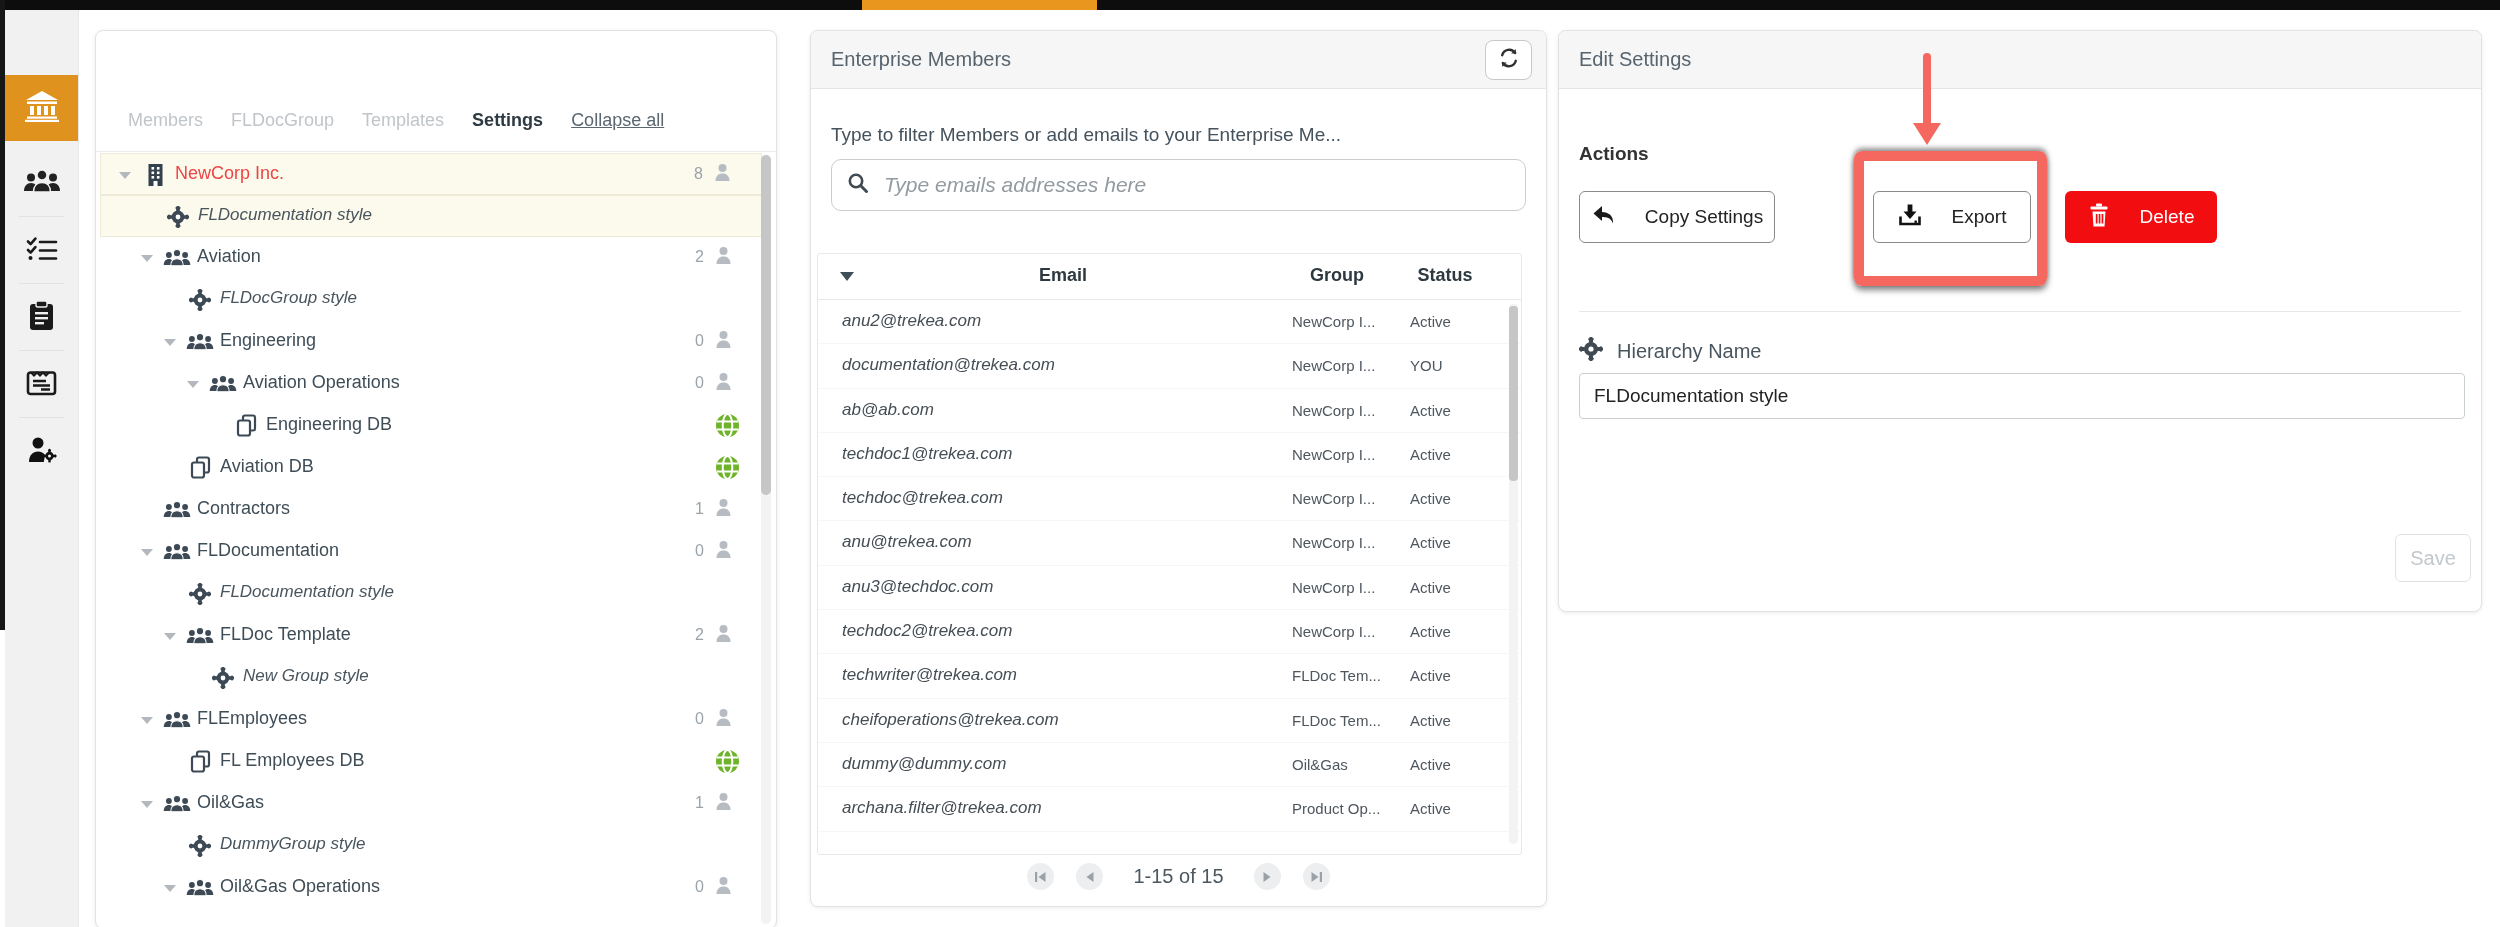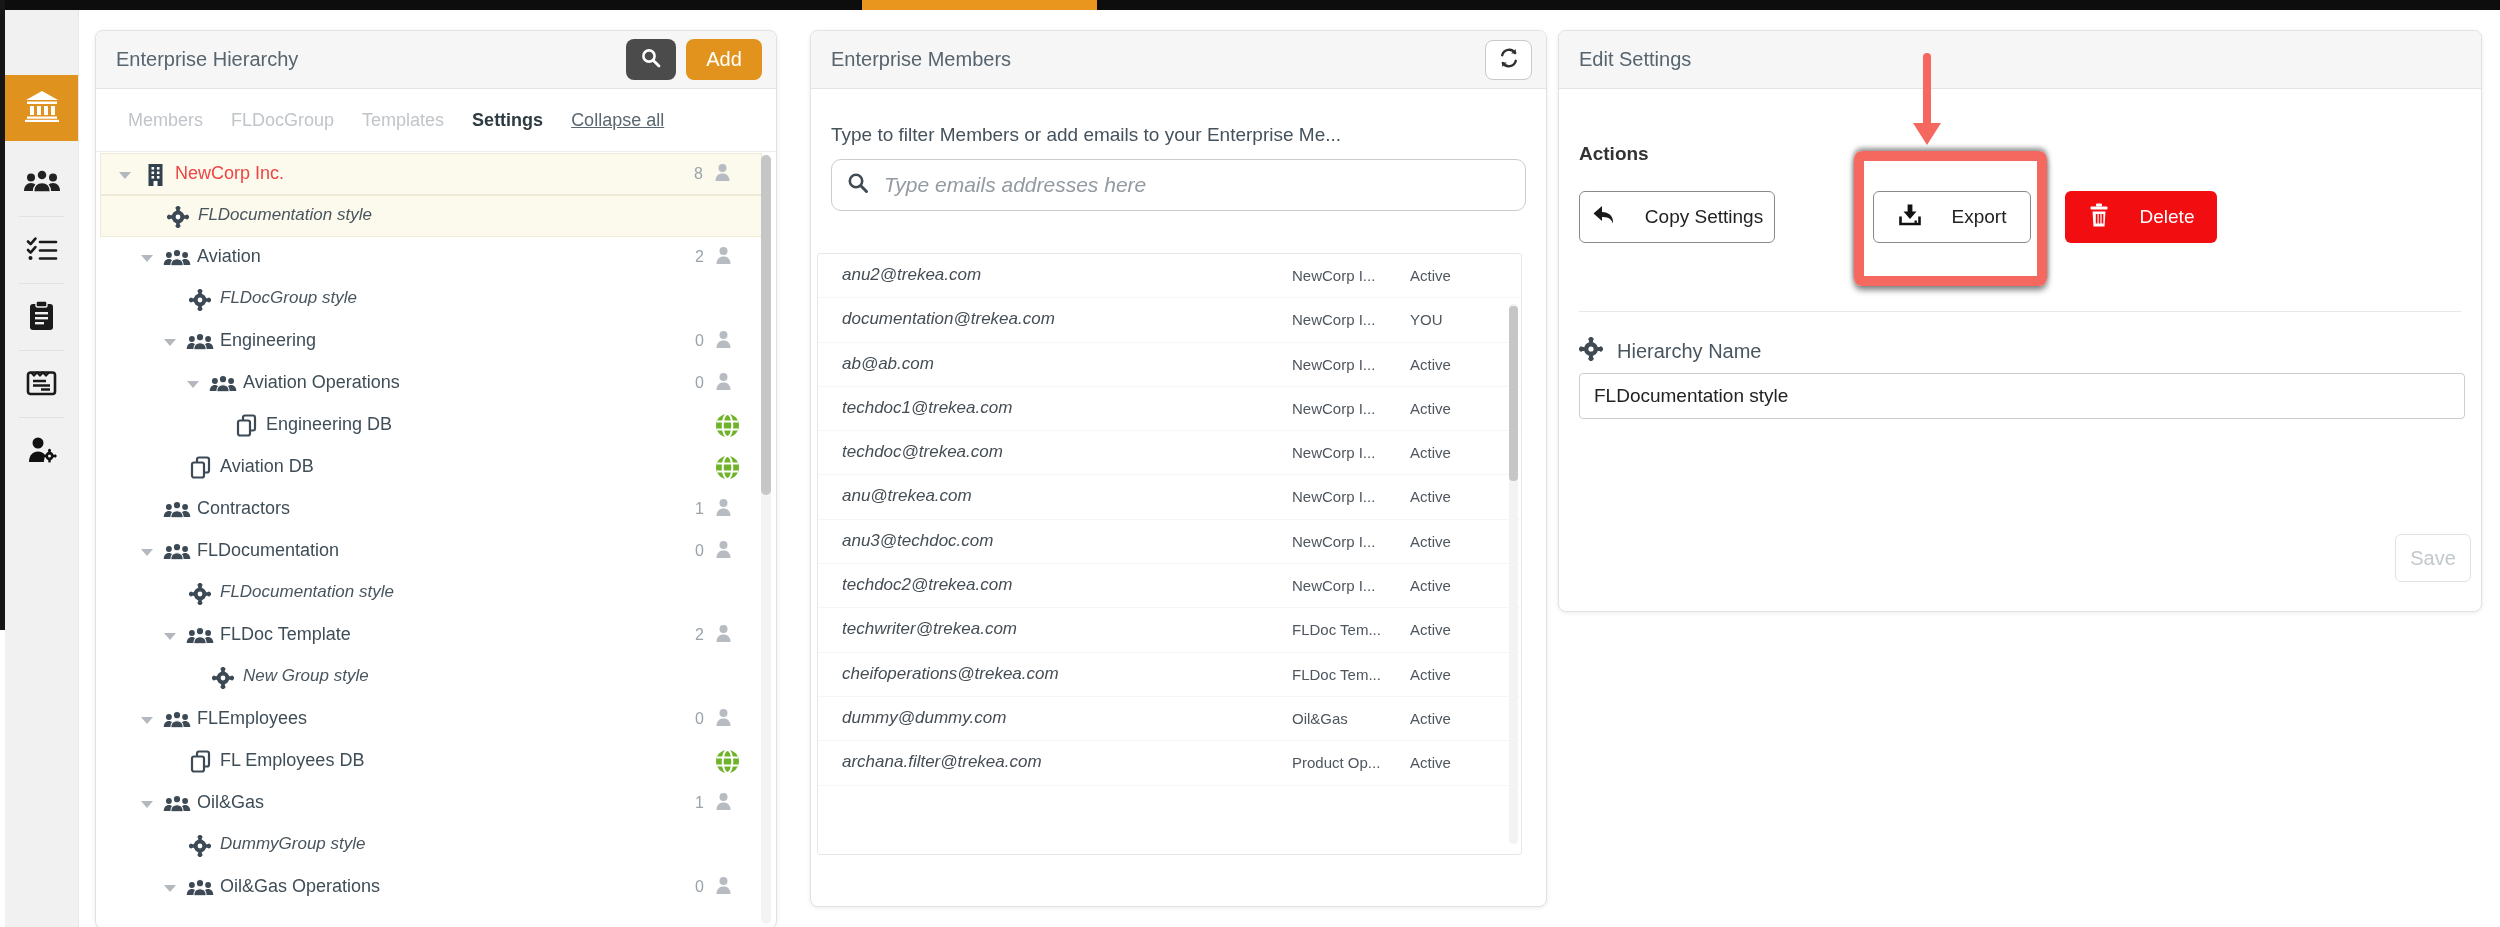--- a/index.html
+++ b/index.html
@@ -173,33 +173,20 @@
                 <rect x="2.9" y="-5.3" width="2.4" height="2.4" transform="rotate(45)"></rect>
               </g>
               <circle r="1.5" fill="#f1f1f1"></circle>
             </g>
           </svg>
       </span>
     </div>
   </div>
 
   <div class="panel" id="hier">
-    <div class="panel-header">
-      <span class="panel-title">Enterprise Hierarchy</span>
-      <span class="hdr-spacer"></span>
-      <button class="search-btn">
-        <span>
-          <svg width="22" height="22" viewBox="0 0 22 22">
-              <circle cx="9" cy="9" r="5.6" stroke="#fff" stroke-width="2.6" fill="none"></circle>
-              <path d="M13.4 13.4 L19 19" stroke="#fff" stroke-width="2.8" stroke-linecap="round"></path>
-            </svg>
-        </span>
-      </button>
-      <button class="add-btn">Add</button>
-    </div>
     <div class="tabs">
       <span class="tab">Members</span>
       <span class="tab">FLDocGroup</span>
       <span class="tab">Templates</span>
       <span class="tab active">Settings</span>
       <span class="collapse-link">Collapse all</span>
     </div>
     <div class="tree">
         <div class="tree-row t-root hl">
           <span class="caret" style="left:18px"></span>
@@ -580,20 +567,26 @@
     <div class="email-input-wrap">
       <span>
         <svg width="24" height="24" viewBox="0 0 24 24">
             <circle cx="10" cy="10" r="6.2" stroke="#3f4a52" stroke-width="2.6" fill="none"></circle>
             <path d="M14.8 14.8 L20.5 20.5" stroke="#3f4a52" stroke-width="3" stroke-linecap="round"></path>
           </svg>
       </span>
       <input class="email-input" type="text" placeholder="Type emails addresses here" style="">
     </div>
     <div class="mtable">
+      <div class="mt-head">
+        <span class="mh-caret"></span>
+        <span class="mh-col" style="left:150px;width:190px;text-align:center">Email</span>
+        <span class="mh-col" style="left:474px;width:90px;text-align:center">Group</span>
+        <span class="mh-col" style="left:592px;width:70px;text-align:center">Status</span>
+      </div>
       <div class="mrows">
           <div class="mrow">
             <span class="mc-email">anu2@trekea.com</span>
             <span class="mc-group">NewCorp I...</span>
             <span class="mc-status">Active</span>
           </div>
           <div class="mrow">
             <span class="mc-email">documentation@trekea.com</span>
             <span class="mc-group">NewCorp I...</span>
             <span class="mc-status">YOU</span>
@@ -645,20 +638,45 @@
           </div>
           <div class="mrow">
             <span class="mc-email">archana.filter@trekea.com</span>
             <span class="mc-group">Product Op...</span>
             <span class="mc-status">Active</span>
           </div>
         </div>
       <div class="m-scroll">
         <div class="m-thumb"></div>
       </div>
+    </div>
+    <div class="pager">
+      <button class="pg-btn">
+        <svg width="13" height="12" viewBox="0 0 13 12">
+            <rect x="1" y="1" width="2.2" height="10" fill="#9aa1a7"></rect>
+            <path d="M11.5 1 L4.5 6 L11.5 11 Z" fill="#9aa1a7"></path>
+          </svg>
+      </button>
+      <button class="pg-btn">
+        <svg width="10" height="12" viewBox="0 0 10 12">
+            <path d="M8.5 1 L1.5 6 L8.5 11 Z" fill="#9aa1a7"></path>
+          </svg>
+      </button>
+      <span class="pg-text">1-15 of 15</span>
+      <button class="pg-btn">
+        <svg width="10" height="12" viewBox="0 0 10 12">
+            <path d="M1.5 1 L8.5 6 L1.5 11 Z" fill="#9aa1a7"></path>
+          </svg>
+      </button>
+      <button class="pg-btn">
+        <svg width="13" height="12" viewBox="0 0 13 12">
+            <path d="M1.5 1 L8.5 6 L1.5 11 Z" fill="#9aa1a7"></path>
+            <rect x="9.8" y="1" width="2.2" height="10" fill="#9aa1a7"></rect>
+          </svg>
+      </button>
     </div>
   </div>
 
   <div class="panel" id="settings">
     <div class="panel-header">
       <span class="panel-title">Edit Settings</span>
     </div>
     <div class="actions-h">Actions</div>
 
     <button class="act-btn btn-copy">

